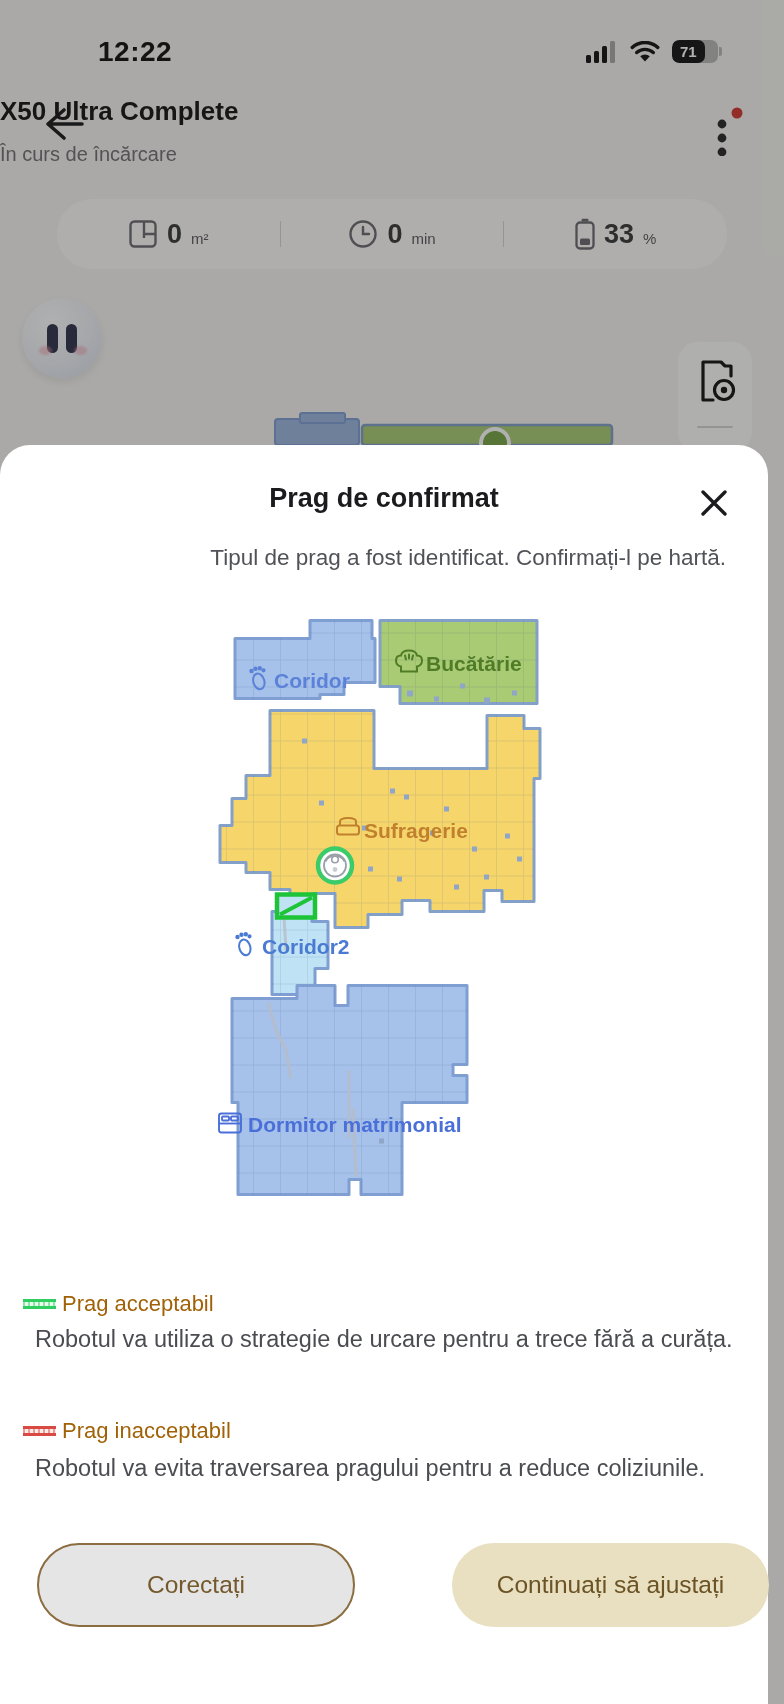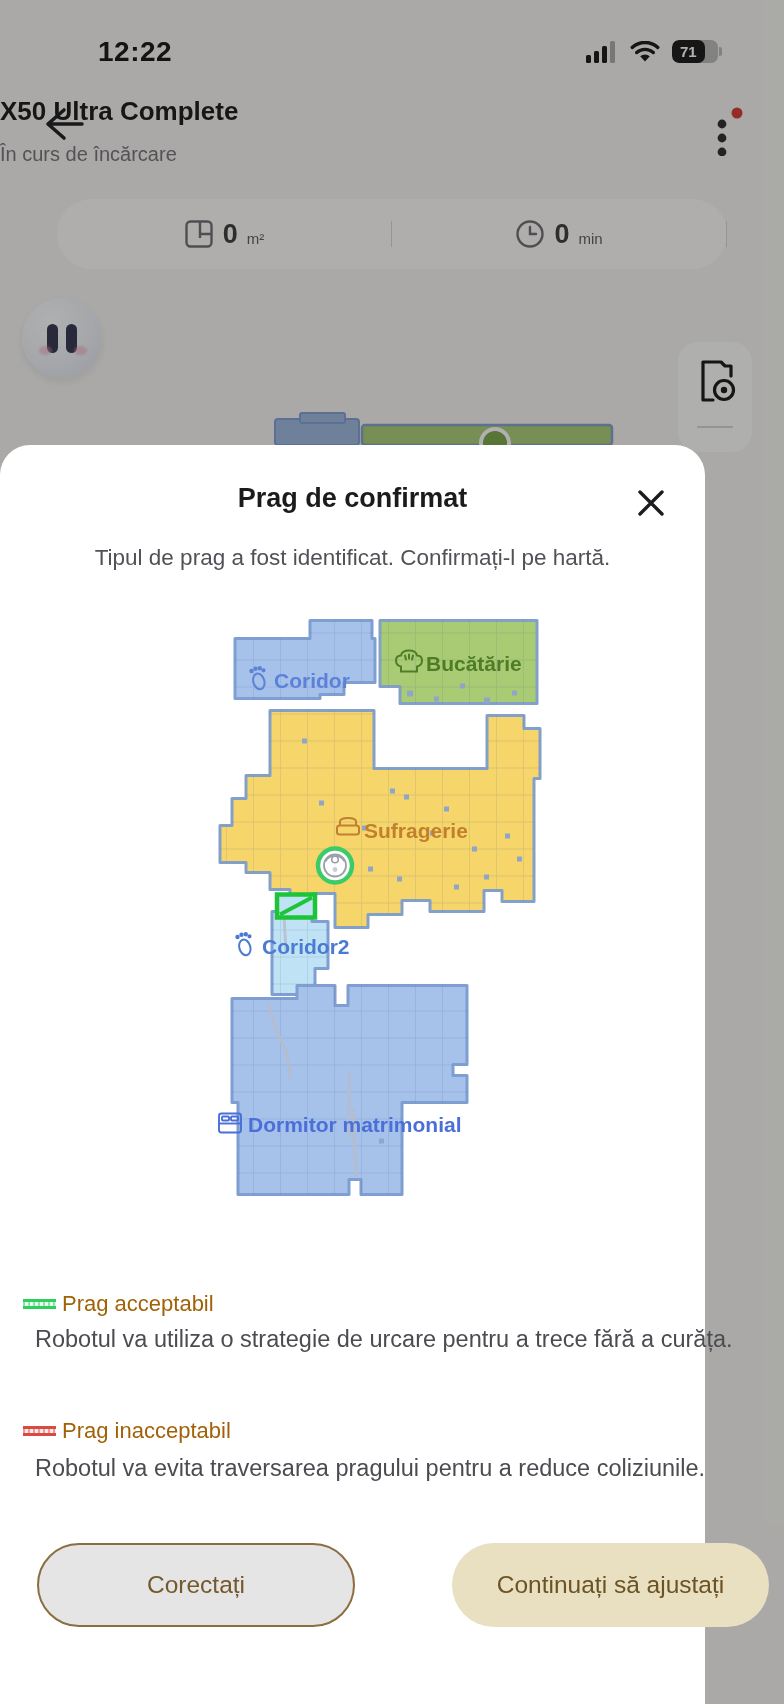--- a/index.html
+++ b/index.html
@@ -43,25 +43,25 @@
                 background:#fdfdfb; border-radius:20px; }
   .tool-panel .divider { position:absolute; left:19px; top:84px; width:36px; height:2px; background:#d6d5d2; border-radius:1px; }
   .map-eye-icon { position:absolute; left:15px; top:14px; }
 
   .peek-strip { position:absolute; left:0; top:405px; width:784px; height:40px; }
 
   
   .backdrop { position:absolute; inset:0; background:rgba(24,24,22,.34); }
 
   
-  .sheet { position:absolute; left:0; top:445px; width:705px; height:1259px; background:#ffffff;
+  .sheet { position:absolute; left:0; top:445px; width:768px; height:1259px; background:#ffffff;
            border-radius:30px 30px 0 0; }
   .sheet-title { position:absolute; left:0; right:0; top:38px; text-align:center; font-size:27px; font-weight:bold; color:#1b1b1d; }
   .sheet-close { position:absolute; right:36px; top:40px; width:36px; height:36px; cursor:pointer; }
-  .sheet-sub { position:absolute; left:42px; right:42px; top:100px; text-align:center; font-size:22.5px; color:#515257; }
+  .sheet-sub { position:absolute; left:42px; right:42px; top:100px; text-align:right; font-size:22.5px; color:#515257; }
 
   .map-wrap { position:absolute; left:172px; top:132px; width:390px; height:648px; }
   .map-svg { width:100%; height:100%; }
   .room-label { font-family:"Liberation Sans",sans-serif; font-size:21px; font-weight:bold; }
 
   .legend-row { position:absolute; left:23px; display:flex; align-items:center; gap:6px; }
   .legend-row.one { top:846px; } .legend-row.two { top:973px; }
   .swatch { width:33px; height:10px; border-top:3px solid; border-bottom:3px solid; }
   .swatch.ok  { border-color:#2fcf5f; background:repeating-linear-gradient(90deg, rgba(47,207,95,.55) 0 2px, #eafaef 2px 5px); }
   .swatch.bad { border-color:#d94a42; background:repeating-linear-gradient(90deg, rgba(217,74,66,.55) 0 2px, #fbecea 2px 5px); }
@@ -131,20 +131,29 @@
     <div class="stat-div"></div>
     <div class="stat">
       <svg width="30" height="30" viewBox="0 0 30 30">
         <circle cx="15" cy="15" r="12.5" fill="none" stroke="#6d6d72" stroke-width="2.4"></circle>
         <path d="M15 8 V15 H21" fill="none" stroke="#6d6d72" stroke-width="2.4" stroke-linecap="round"></path>
       </svg>
       <span class="stat-val">0</span>
       <span class="stat-unit">min</span>
     </div>
     <div class="stat-div"></div>
+    <div class="stat">
+      <svg width="20" height="32" viewBox="0 0 20 32">
+        <rect x="6.5" y="0.8" width="7" height="2.6" rx="1.2" fill="#6d6d72"></rect>
+        <rect x="1.5" y="4.5" width="17" height="26" rx="3.5" fill="none" stroke="#6d6d72" stroke-width="2.3"></rect>
+        <rect x="5" y="20.5" width="10" height="6.5" rx="1.5" fill="#6d6d72"></rect>
+      </svg>
+      <span class="stat-val">33</span>
+      <span class="stat-unit">%</span>
+    </div>
   </div>
 
   <div class="avatar">
     <div class="eye l"></div>
     <div class="eye r"></div>
     <div class="blush l"></div>
     <div class="blush r"></div>
   </div>
 
   <div class="tool-panel">

